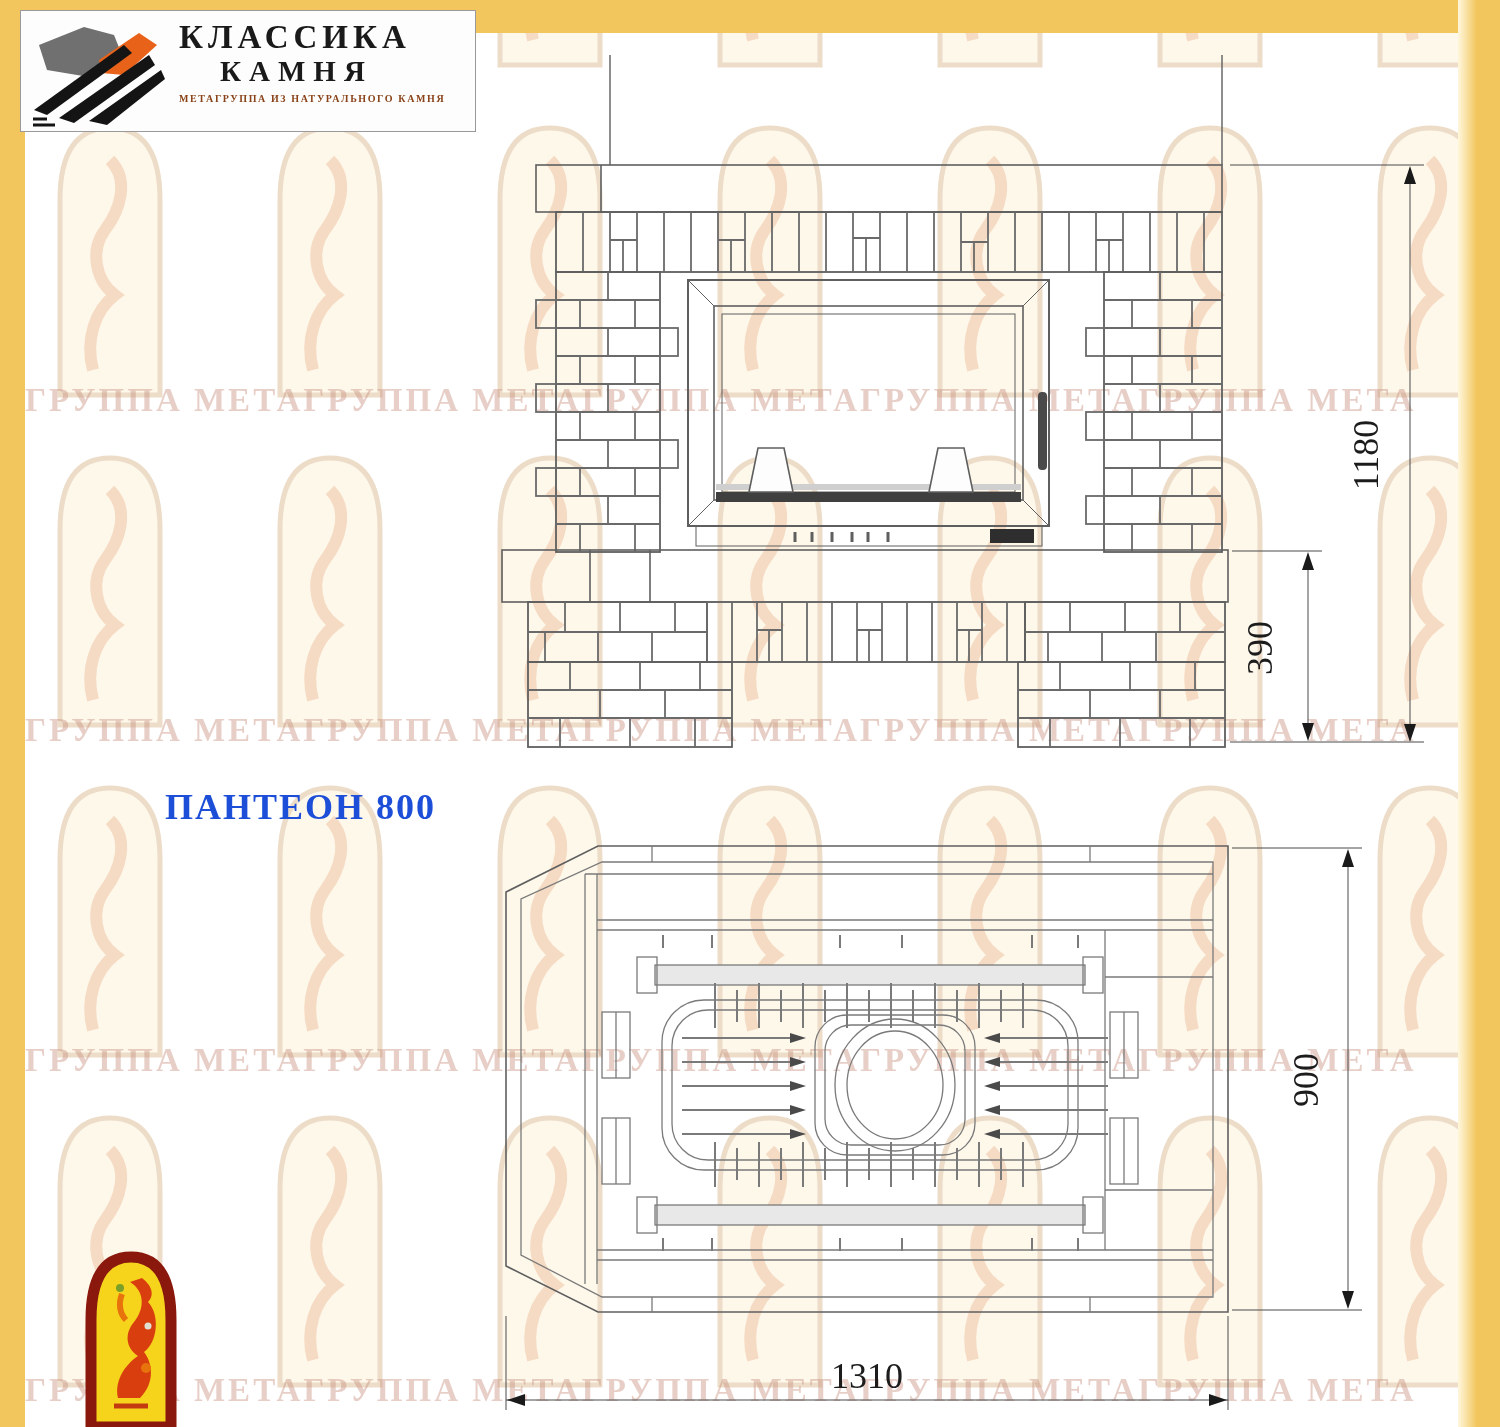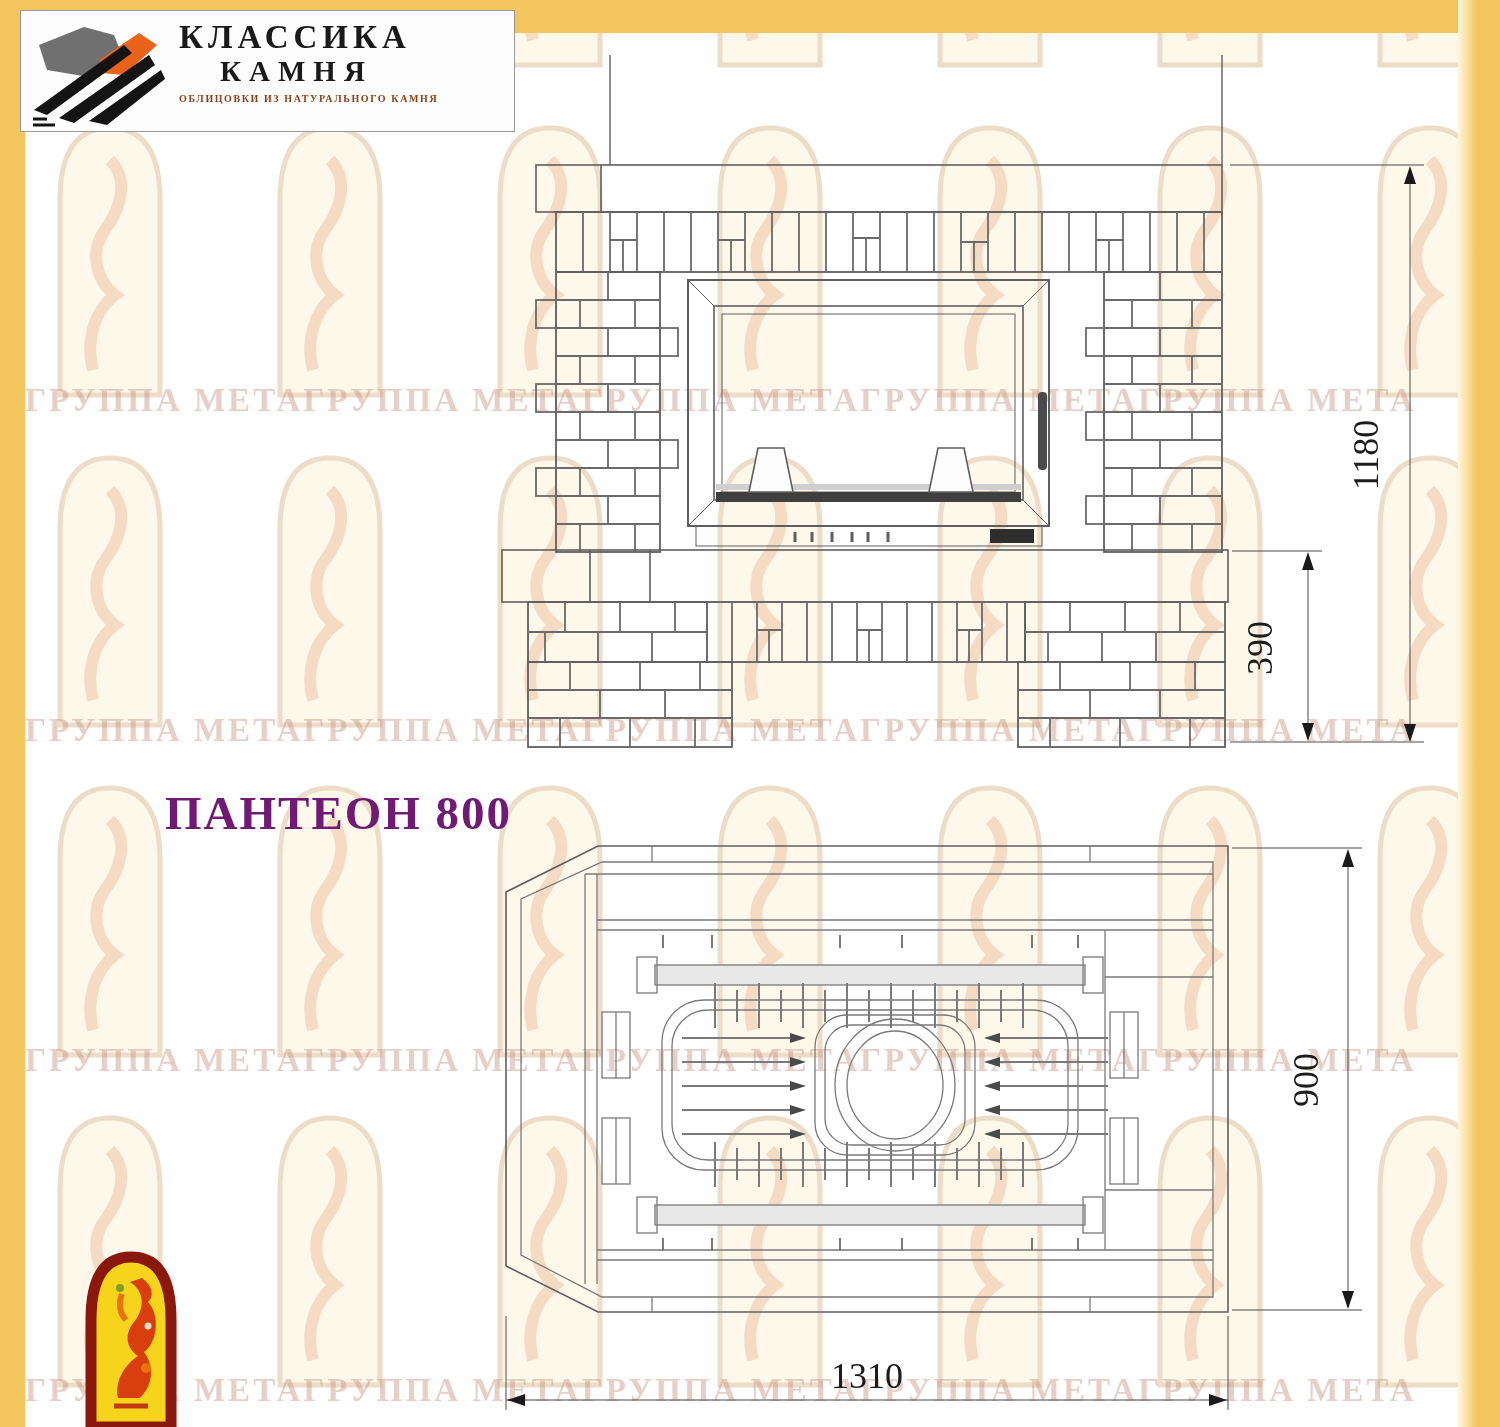--- a/index.html
+++ b/index.html
@@ -7,29 +7,29 @@
         font-family:"Liberation Serif",serif;}
   .band{position:absolute;background:#f2c65c;}
   .band.top{left:0;top:0;width:1500px;height:33px;}
   .band.left{left:0;top:0;width:25px;height:1427px;}
   .band.right{right:0;top:0;width:42px;height:1427px;background:linear-gradient(to right,#fff7dd,#f2c65c 45%);}
   .wm-layer{position:absolute;left:0;top:0;}
   .wm-text{position:absolute;left:25px;width:1433px;white-space:nowrap;overflow:hidden;
            font-family:"Liberation Serif",serif;font-weight:bold;font-size:33px;
            letter-spacing:3px;color:rgba(197,141,125,.42);}
   .draw{position:absolute;left:0;top:0;}
-  .logo-box{position:absolute;left:20px;top:10px;width:495px;height:122px;background:#fdfdfd;
+  .logo-box{position:absolute;left:20px;top:10px;width:456px;height:122px;background:#fdfdfd;
             border:1px solid #9a9a9a;box-sizing:border-box;}
   .logo-mark{position:absolute;left:8px;top:4px;}
   .logo-text{position:absolute;left:158px;top:8px;width:280px;color:#1a1a1a;}
   .logo-line1{font-size:33px;font-weight:600;letter-spacing:5px;line-height:36px;}
   .logo-line2{font-size:29px;font-weight:600;letter-spacing:8px;line-height:32px;margin-left:41px;}
   .logo-sub{font-size:10px;font-weight:bold;letter-spacing:1.6px;color:#8a4318;margin-top:6px;}
-  .sheet-title{position:absolute;left:165px;top:786px;font-size:47px;font-weight:bold;
-               letter-spacing:2px;color:#701a75;}
+  .sheet-title{position:absolute;left:165px;top:786px;font-size:36px;font-weight:bold;
+               letter-spacing:2px;color:#1d4ed8;}
   .emblem{position:absolute;left:84px;top:1248px;}
   text.dim{font-family:"Liberation Serif",serif;font-size:36px;fill:#1c1c1c;}
 </style>
 </head>
 <body>
 
 <div class="page">
 
   <svg class="wm-layer" width="1500" height="1427">
     <defs>
@@ -205,21 +205,21 @@
       <path d="M10 30 L55 12 L85 20 L95 45 L60 62 L18 55 Z" fill="#707070"></path>
       <path d="M70 45 L110 18 L128 30 L95 60 L72 58 Z" fill="#e8621a"></path>
       <path d="M5 95 L95 30 L103 38 L18 100 Z" fill="#141414"></path>
       <path d="M30 103 L120 40 L126 50 L45 108 Z" fill="#141414"></path>
       <path d="M60 106 L132 55 L136 64 L78 110 Z" fill="#141414"></path>
       <path d="M4 104 h14 M4 110 h22" stroke="#141414" stroke-width="3"></path>
     </svg>
     <div class="logo-text">
       <div class="logo-line1">КЛАССИКА</div>
       <div class="logo-line2">КАМНЯ</div>
-      <div class="logo-sub">ОБЛИЦОВКИ ИЗ НАТУРАЛЬНОГО КАМНЯ</div>
+      <div class="logo-sub">МЕТАГРУППА ИЗ НАТУРАЛЬНОГО КАМНЯ</div>
     </div>
   </div>
 
   <div class="sheet-title">ПАНТЕОН 800</div>
 
   <svg class="emblem" width="94" height="179" viewBox="0 0 94 179">
     <path d="M7 179 V72 Q7 9 47 9 Q87 9 87 72 V179 Z" fill="#f6d41c" stroke="#8a180c" stroke-width="11"></path>
     <path d="M46 34 C62 44 60 62 50 74 C40 86 42 100 54 108 C42 116 30 132 34 150 L56 150 C72 134 68 114 60 104 C74 94 76 66 64 54 C72 46 66 36 58 30 Z" fill="#d93f0e"></path>
     <path d="M38 46 C34 56 36 66 42 72" fill="none" stroke="#e8720c" stroke-width="6"></path>
     <circle cx="62" cy="120" r="5" fill="#e8720c"></circle>

